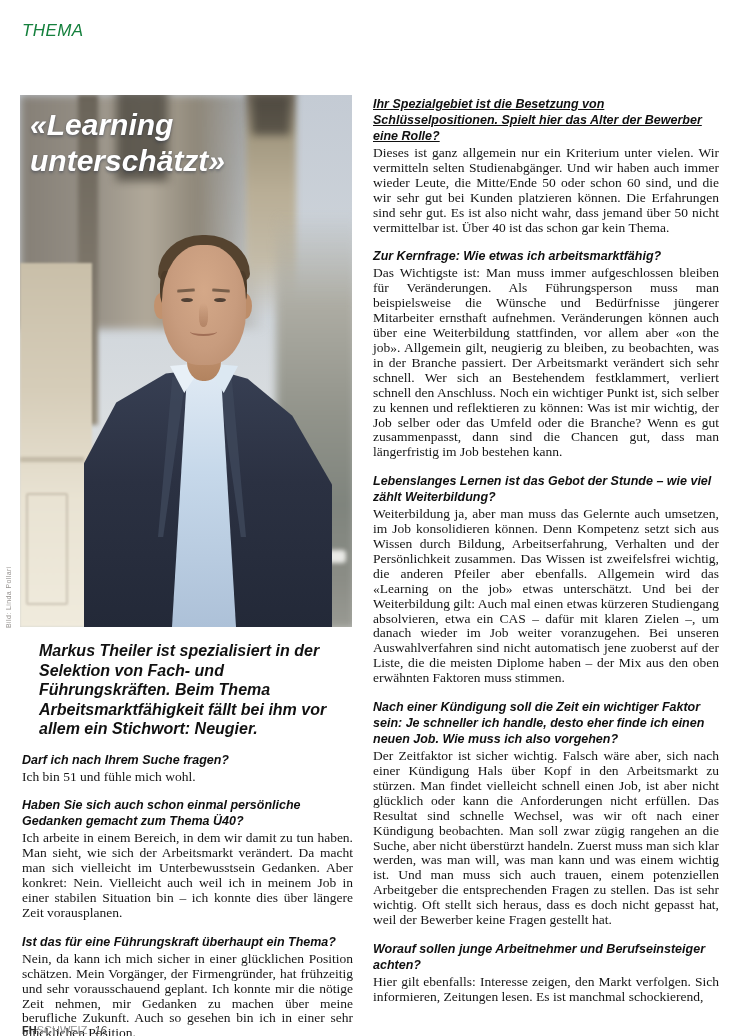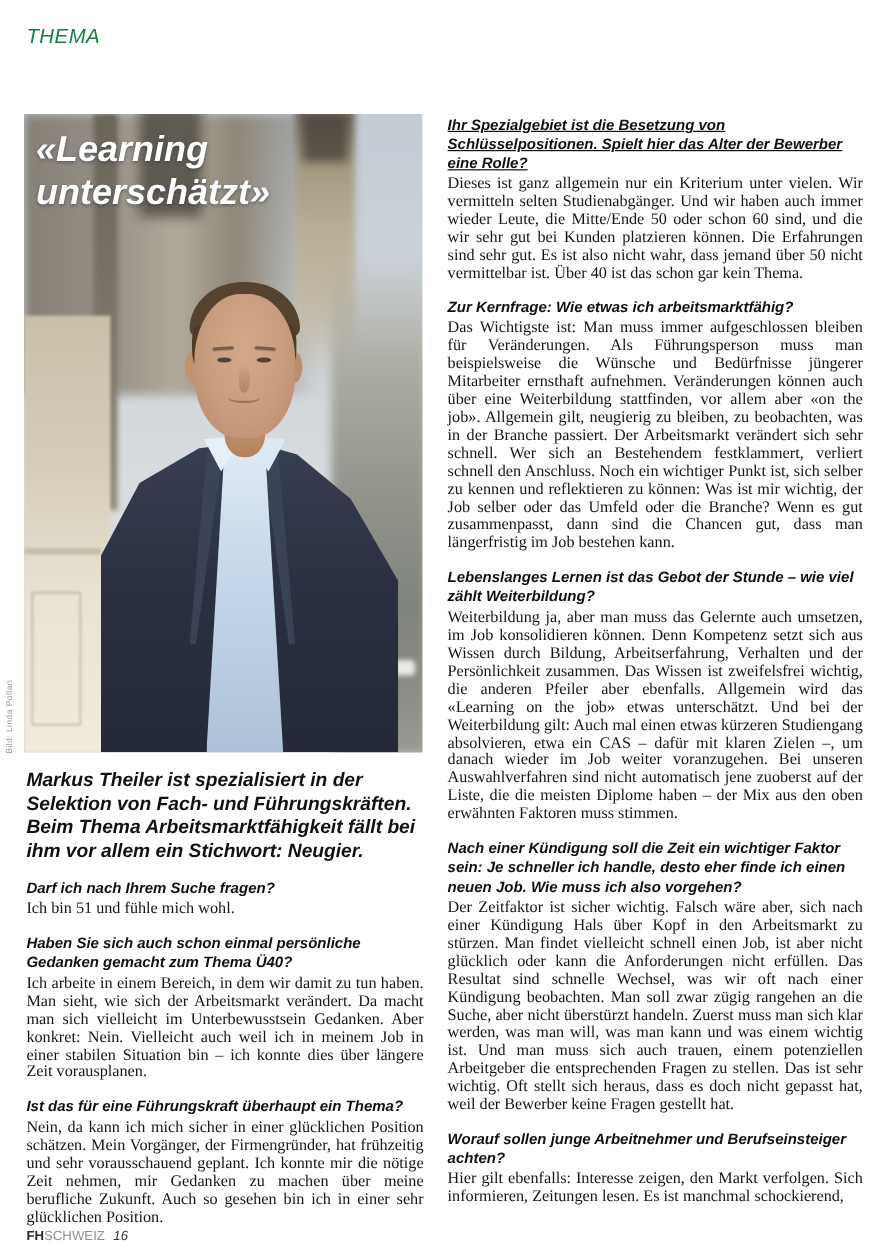--- a/index.html
+++ b/index.html
@@ -83,21 +83,21 @@
 
   .photo-credit { position:absolute; left:4px; top:552px; height:76px;
       writing-mode:vertical-rl; transform:rotate(180deg);
       font:400 7px/9px "Liberation Sans", sans-serif; color:#979390; letter-spacing:.4px; }
 
   
   .col { position:absolute; }
   .col-left  { left:22px;  top:641px; width:331px; }
   .col-right { left:373px; top:96px;  width:346px; }
 
-  .intro { font:italic 700 16px/19.5px "Liberation Sans", sans-serif; color:#111; }
+  .intro { font:italic 700 16px/19.5px "Liberation Sans", sans-serif; color:#111;margin-left:17px; }
 
   .q { font:italic 700 12.5px/16px "Liberation Sans", sans-serif; color:#101010;
        margin:13px 0 2px; }
   .col-right .qa:first-child .q { margin-top:0;text-decoration:underline; }
   .a { font:400 13.5px/14.9px "Liberation Serif", serif; color:#151515;
        text-align:justify; hyphens:auto; -webkit-hyphens:auto; }
 
   
   .footer { position:absolute; left:22px; top:1024px;
       font:400 11px/12px "Liberation Sans", sans-serif; color:#8f8f8f; }

